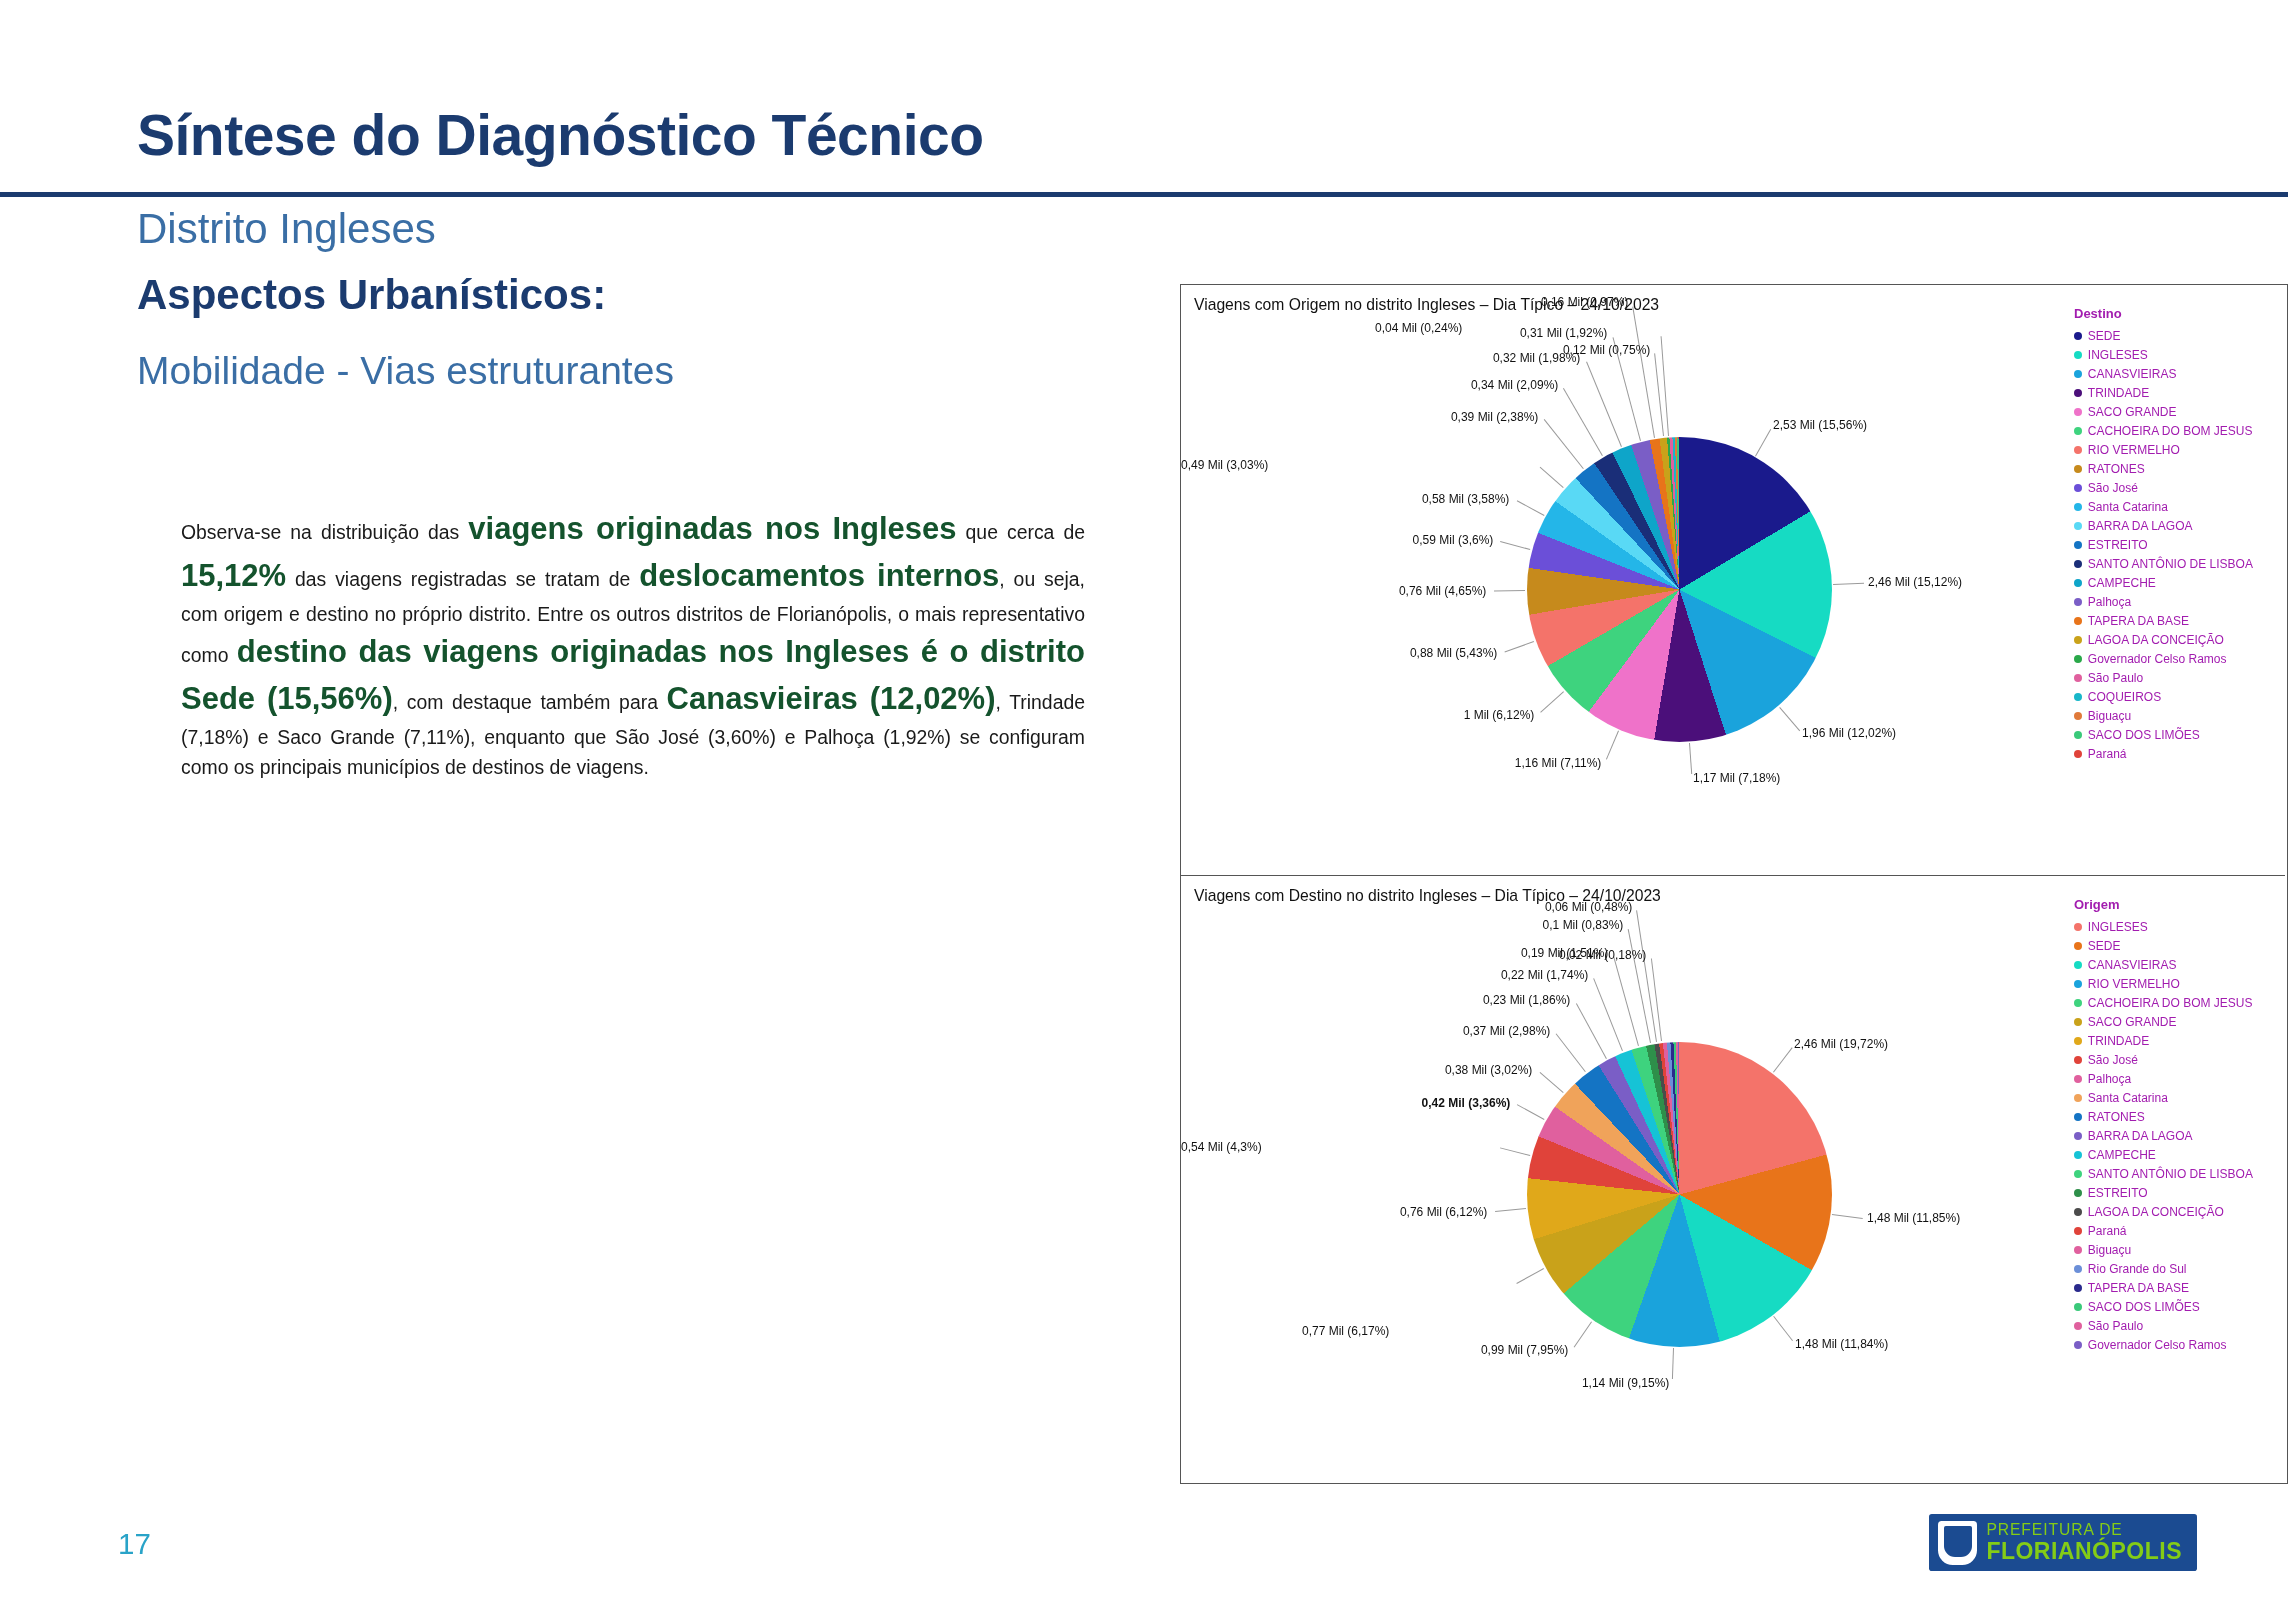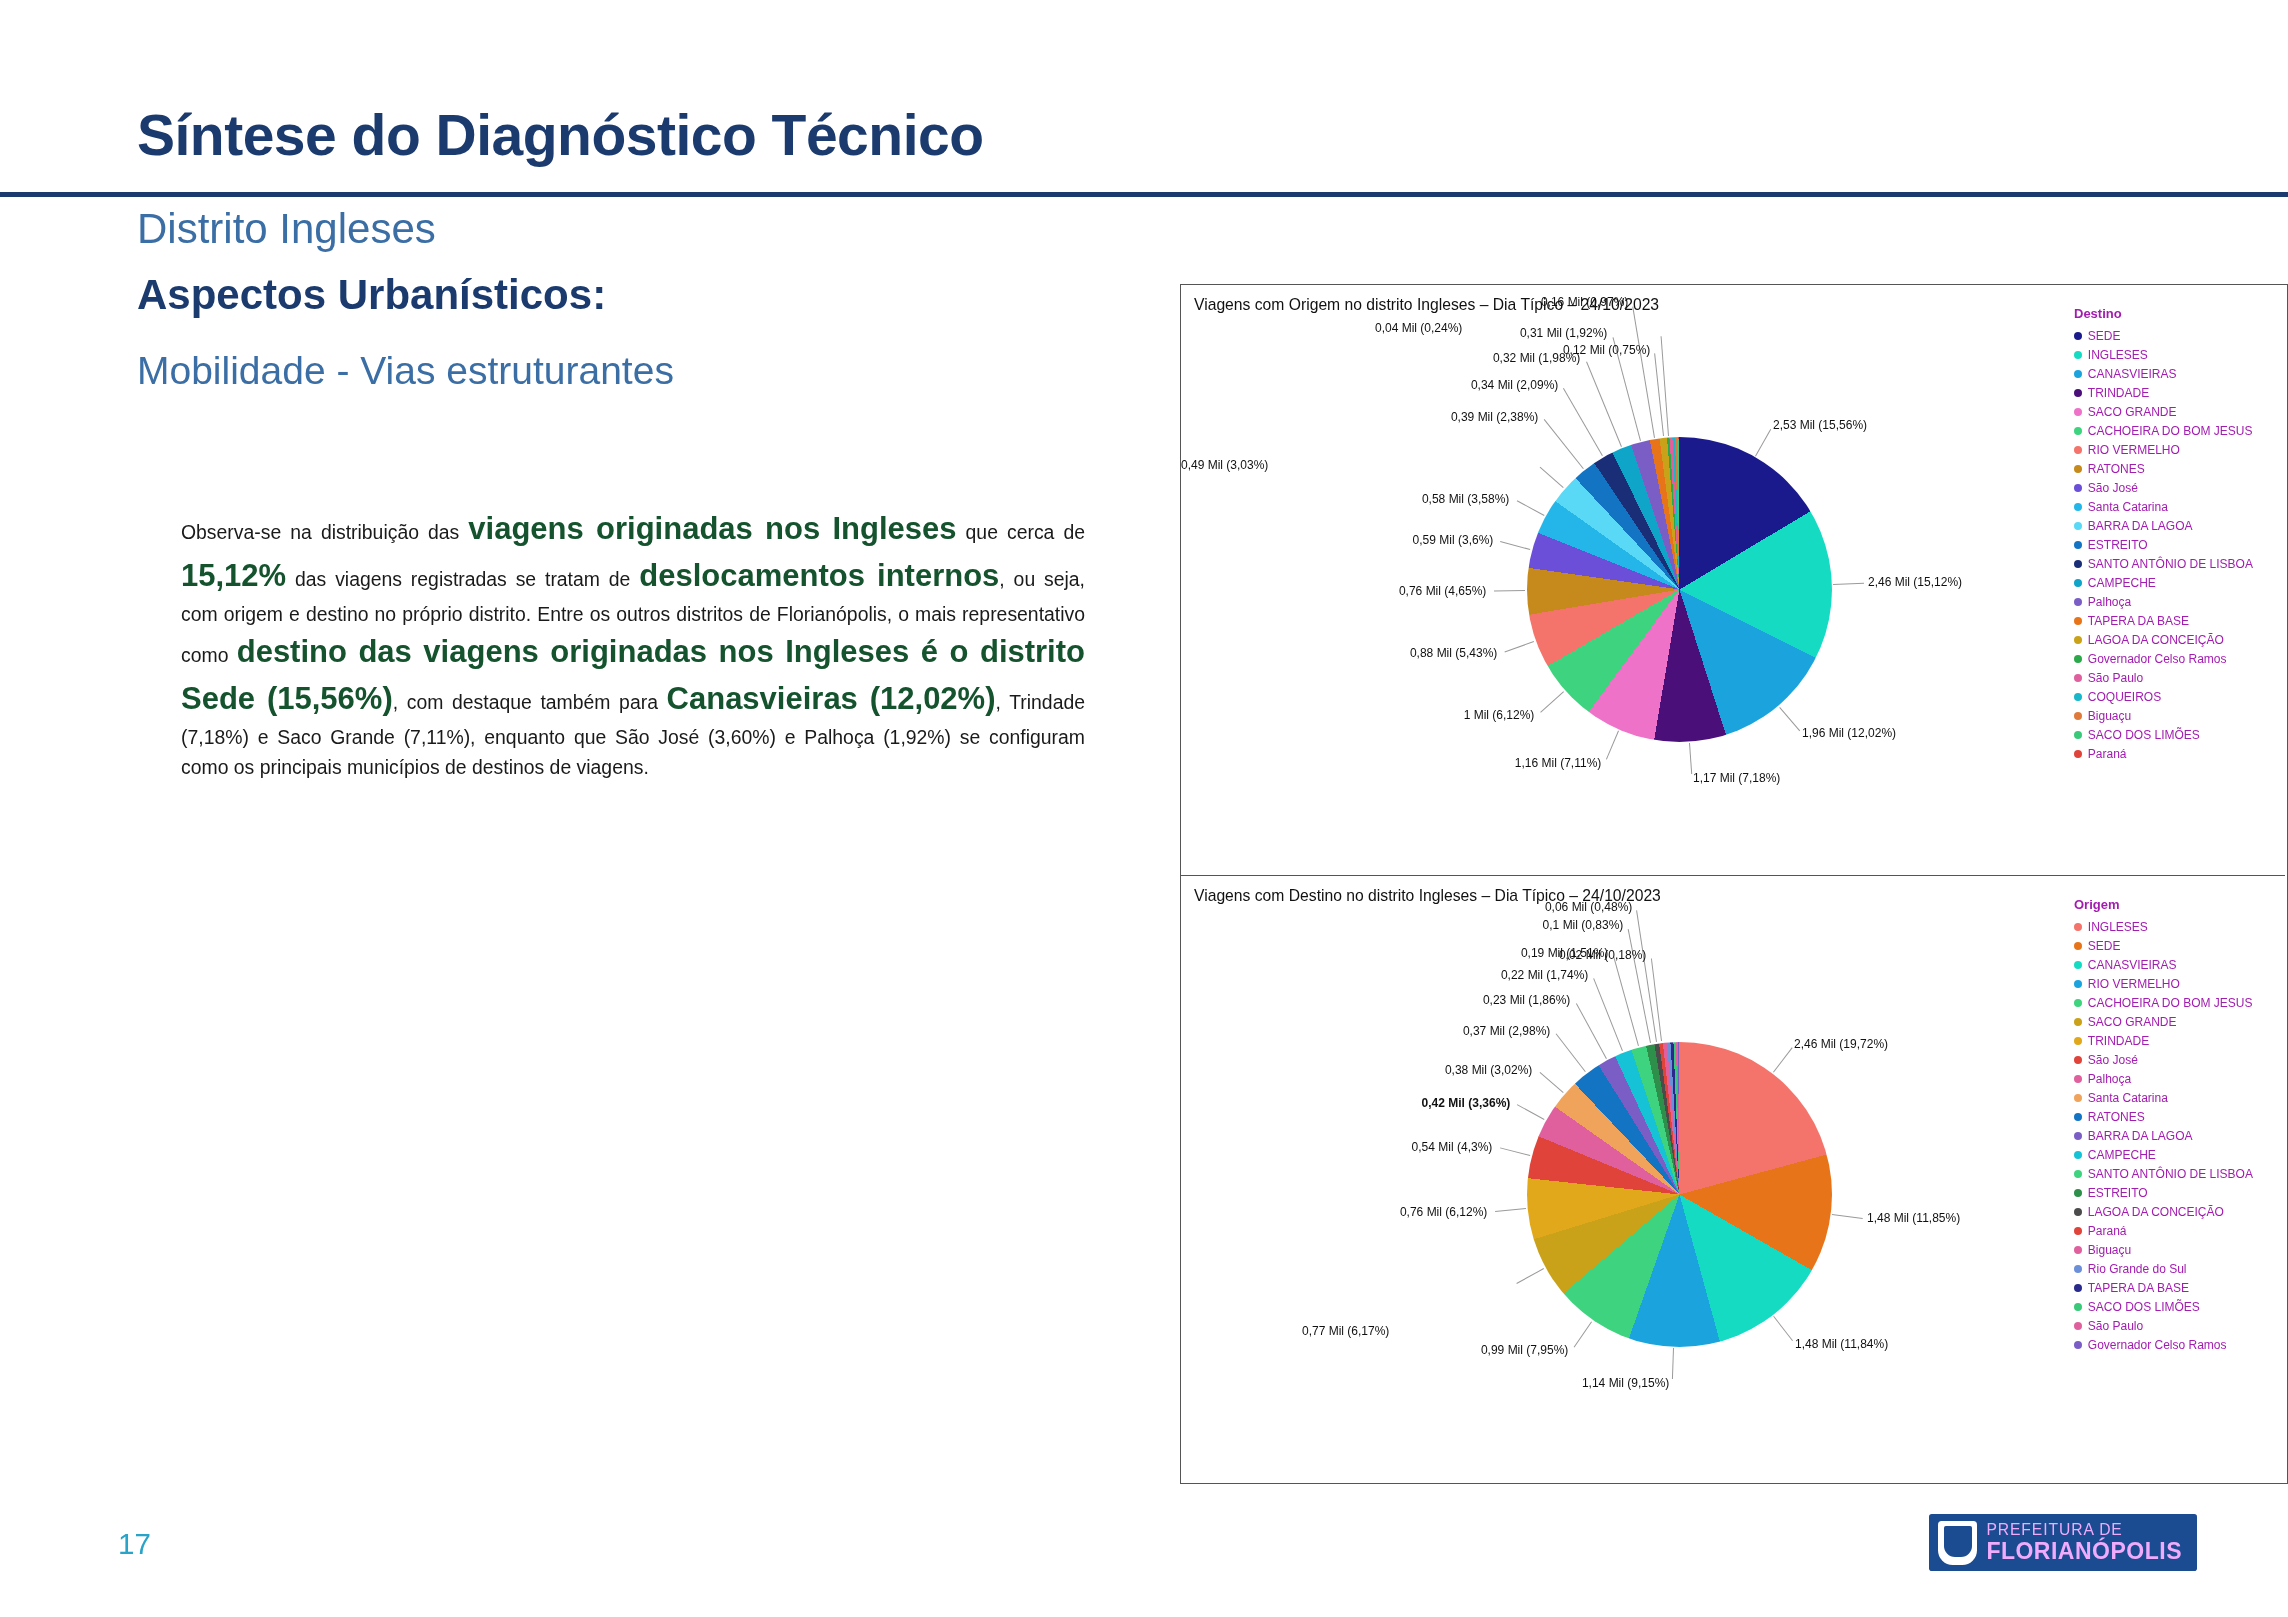--- a/index.html
+++ b/index.html
@@ -110,21 +110,21 @@
     flex: none;
   }
   #logo .shield::after {
     content: "";
     position: absolute;
     left: 5.5px; top: 5.5px; right: 5.5px; bottom: 7.4px;
     background: #1b4b91;
     border-radius: 1.8px 1.8px 11px 11px;
   }
   #logo .logo-text {
-    color: #f0abfc;
+    color: #84cc16;
     line-height: 1.05;
   }
   #logo .logo-line1 { font-size: 15.7px; letter-spacing: 0.9px; }
   #logo .logo-line2 { font-size: 23px; font-weight: bold; letter-spacing: 0.5px; }
 
   
   #charts-panel {
     position: absolute;
     left: 1180px;
     top: 284px;
@@ -465,21 +465,21 @@
         <div class="pie-label" style="top: 461px; left: 614px;">1,48 Mil (11,84%)</div>
         <div class="leader" style="left: 593px; top: 440px; width: 31px; transform: rotate(52.2021deg);"></div>
         <div class="pie-label" style="top: 500px; left: 0px; width: 492px; text-align: right; padding-right: 3.7px; box-sizing: border-box;">1,14 Mil (9,15%)</div>
         <div class="leader" style="left: 493px; top: 472px; width: 31px; transform: rotate(92.0103deg);"></div>
         <div class="pie-label" style="top: 467px; left: 0px; width: 391px; text-align: right; padding-right: 3.7px; box-sizing: border-box;">0,99 Mil (7,95%)</div>
         <div class="leader" style="left: 411px; top: 446px; width: 31px; transform: rotate(124.441deg);"></div>
         <div class="pie-label" style="top: 402px; left: 0px; width: 333px; text-align: center; padding-right: 3.7px; box-sizing: border-box; margin-top: 46px;">0,77 Mil (6,17%)</div>
         <div class="leader" style="left: 363px; top: 393px; width: 31px; transform: rotate(151.22deg);"></div>
         <div class="pie-label" style="top: 329px; left: 0px; width: 310px; text-align: right; padding-right: 3.7px; box-sizing: border-box;">0,76 Mil (6,12%)</div>
         <div class="leader" style="left: 345px; top: 333px; width: 31px; transform: rotate(174.529deg);"></div>
-        <div class="pie-label" style="top: 264px; left: 0px; width: 315px; text-align: right; padding-right: 3.7px; box-sizing: border-box;">0,54 Mil (4,3%)</div>
+        <div class="pie-label" style="top: 264px; left: 0px; width: 315px; text-align: left; padding-right: 3.7px; box-sizing: border-box;">0,54 Mil (4,3%)</div>
         <div class="leader" style="left: 349px; top: 280px; width: 31px; transform: rotate(-165.71deg);"></div>
         <div class="pie-label" style="top: 220px; left: 0px; width: 333px; text-align: right; padding-right: 3.7px; box-sizing: border-box; font-weight: bold;">0,42 Mil (3,36%)</div>
         <div class="leader" style="left: 363px; top: 244px; width: 31px; transform: rotate(-151.182deg);"></div>
         <div class="pie-label" style="top: 187px; left: 0px; width: 355px; text-align: right; padding-right: 3.7px; box-sizing: border-box;">0,38 Mil (3,02%)</div>
         <div class="leader" style="left: 382px; top: 217px; width: 31px; transform: rotate(-139.082deg);"></div>
         <div class="pie-label" style="top: 148px; left: 0px; width: 373px; text-align: right; padding-right: 3.7px; box-sizing: border-box;">0,37 Mil (2,98%)</div>
         <div class="leader" style="left: 404px; top: 196px; width: 48px; transform: rotate(-127.703deg);"></div>
         <div class="pie-label" style="top: 117px; left: 0px; width: 393px; text-align: right; padding-right: 3.7px; box-sizing: border-box;">0,23 Mil (1,86%)</div>
         <div class="leader" style="left: 425px; top: 183px; width: 63px; transform: rotate(-118.524deg);"></div>
         <div class="pie-label" style="top: 92px; left: 0px; width: 411px; text-align: right; padding-right: 3.7px; box-sizing: border-box;">0,22 Mil (1,74%)</div>

